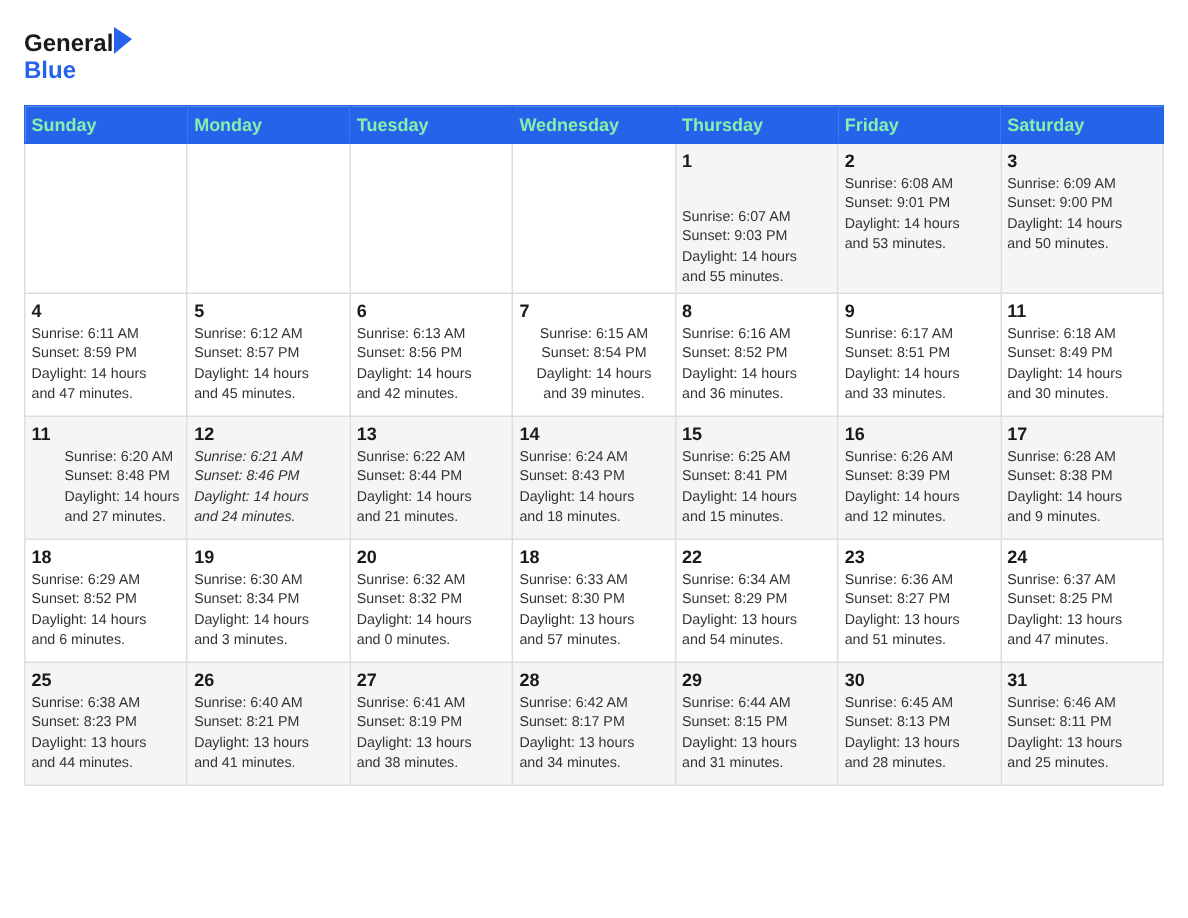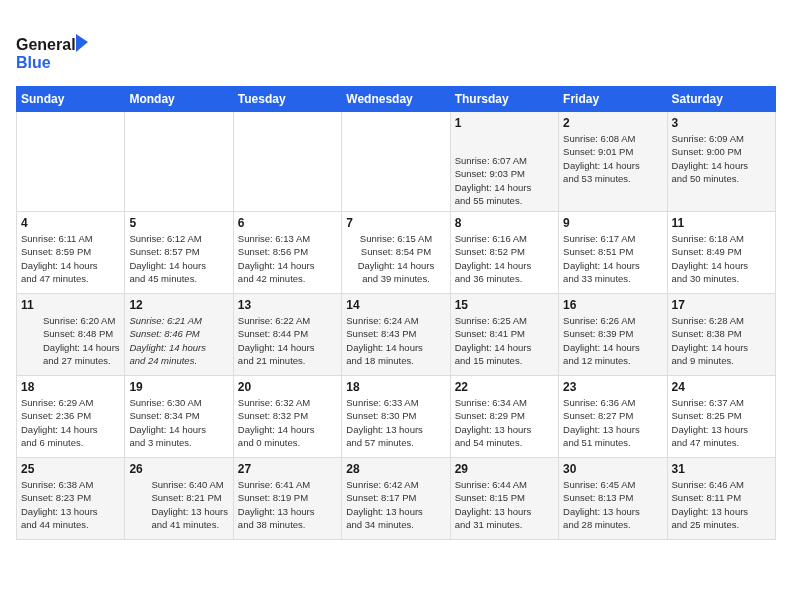--- a/index.html
+++ b/index.html
@@ -8,21 +8,20 @@
       background: #fff;
       width: 792px;
       min-height: 612px;
       padding: 16px;
     }
     .header {
       display: flex;
       justify-content: space-between;
       align-items: flex-start;
       margin-bottom: 10px;
-      margin-top: 16px;
     }
     .logo {
       display: flex;
       align-items: center;
       gap: 4px;
     }
     .title-block {
       text-align: right;
     }
     .month-year {
@@ -36,21 +35,21 @@
     }
     table {
       width: 100%;
       border-collapse: collapse;
       table-layout: fixed;
     }
     thead tr {
       background-color: #2563eb;
     }
     thead th {
-      color: #ffffff;
+      color: #86efac;
       font-size: 12px;
       font-weight: bold;
       padding: 5px 4px;
       text-align: left;
       border: 1px solid #2563eb;
     }
     tbody tr {
       background: #fff;
     }
     tbody tr:nth-child(odd) {
@@ -235,21 +234,21 @@
           <div class="cell-data" style="white-space: pre-line;">Sunrise: 6:28 AM
 Sunset: 8:38 PM
 Daylight: 14 hours
 and 9 minutes.</div>
         </td>
       </tr>
       <tr>
         <td>
           <div class="day-num">18</div>
           <div class="cell-data" style="white-space: pre-line;">Sunrise: 6:29 AM
-Sunset: 2:36 PM
+Sunset: 8:52 PM
 Daylight: 14 hours
 and 6 minutes.</div>
         </td>
         <td>
           <div class="day-num">19</div>
           <div class="cell-data" style="white-space: pre-line;">Sunrise: 6:30 AM
 Sunset: 8:34 PM
 Daylight: 14 hours
 and 3 minutes.</div>
         </td>
@@ -292,21 +291,21 @@
       <tr>
         <td>
           <div class="day-num">25</div>
           <div class="cell-data" style="white-space: pre-line;">Sunrise: 6:38 AM
 Sunset: 8:23 PM
 Daylight: 13 hours
 and 44 minutes.</div>
         </td>
         <td>
           <div class="day-num">26</div>
-          <div class="cell-data" style="white-space: pre-line; margin-left: 22px;">Sunrise: 6:40 AM
+          <div class="cell-data" style="white-space: pre-line;">Sunrise: 6:40 AM
 Sunset: 8:21 PM
 Daylight: 13 hours
 and 41 minutes.</div>
         </td>
         <td>
           <div class="day-num">27</div>
           <div class="cell-data" style="white-space: pre-line;">Sunrise: 6:41 AM
 Sunset: 8:19 PM
 Daylight: 13 hours
 and 38 minutes.</div>

